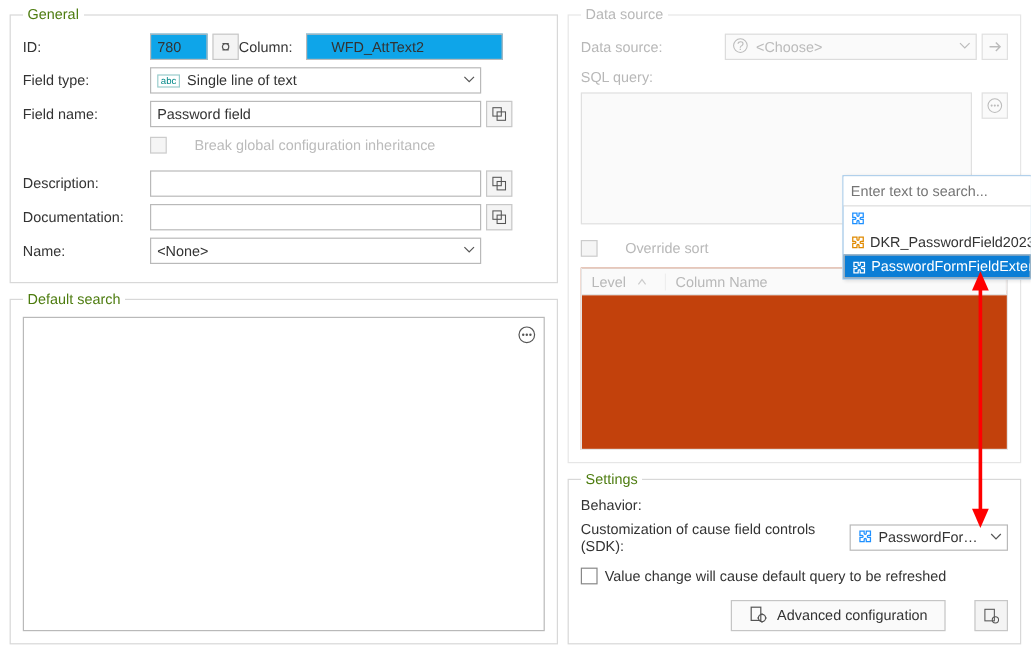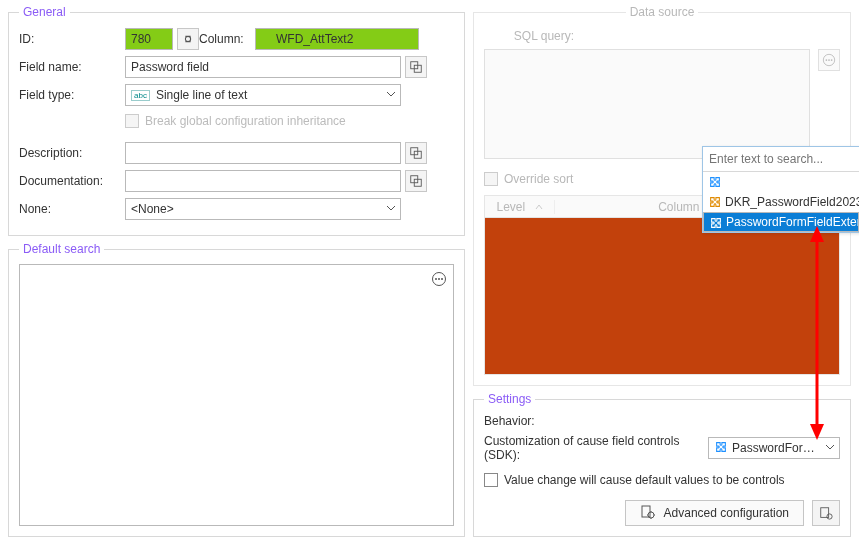--- a/index.html
+++ b/index.html
@@ -2,33 +2,33 @@
 <html><head>
 <meta charset="utf-8">
 <style>
   * { box-sizing: border-box; font-family: "Segoe UI", Tahoma, sans-serif; font-size: 12px; }
   html, body { margin: 0; padding: 0; background: #fff; color: #333; }
   .root { width: 859px; height: 542px; position: relative; display: flex; }
   .left-col { width: 473px; padding: 5px 8px 5px 8px; display: flex; flex-direction: column; gap: 6px; }
   .right-col { flex: 1; padding: 5px 8px 5px 0; display: flex; flex-direction: column; gap: 6px; position: relative; }
 
   fieldset { border: 1px solid #d8d8d8; margin: 0; padding: 8px 10px 10px; position: relative; }
-  fieldset > legend { padding: 0 4px; font-size: 12px; color: #8b5cf6; }
+  fieldset > legend { padding: 0 4px; font-size: 12px; color: #4d7c0f; }
   fieldset.disabled > legend, fieldset.disabled .lbl, fieldset.disabled .ro { color: #b8b8b8; }
-  fieldset.disabled { border-color: #e6e6e6; text-align: center; }
+  fieldset.disabled { border-color: #e6e6e6; }
 
   .row { display: flex; align-items: center; height: 24px; margin-bottom: 4px; }
   .lbl { width: 106px; color: #333; }
   .lbl.short { width: 56px; }
 
   input[type=text], select, .sel, .txtbox {
     height: 22px; border: 1px solid #b9b9b9; background: #fff; padding: 2px 5px;
     color: #333; outline: none;
   }
-  input[readonly] { background: #84cc16; }
+  input[readonly] { background: #0ea5e9; }
 
   .icon-btn { width: 22px; height: 22px; border: 1px solid #c7c7c7; background: #f4f4f4; display: inline-flex; align-items: center; justify-content: center; margin-left: 4px; cursor: pointer; }
   .icon-btn svg { width: 14px; height: 14px; }
 
   .chk { width: 14px; height: 14px; border: 1px solid #888; background: #fff; margin-right: 6px; display: inline-block; vertical-align: middle; }
   .chk.disabled { border-color: #ccc; background: #f5f5f5; }
 
   .sel { display: flex; align-items: center; position: relative; padding-right: 18px; cursor: pointer; }
   .sel .caret { position: absolute; right: 4px; top: 50%; transform: translateY(-50%); }
   .sel .caret svg { width: 10px; height: 10px; }
@@ -49,21 +49,21 @@
   .popup .item { display: flex; align-items: center; height: 20px; padding: 0 4px 0 22px; position: relative; cursor: pointer; white-space: nowrap; overflow: hidden; }
   .popup .item .picon { position: absolute; left: 4px; top: 2px; width: 16px; height: 16px; display: inline-flex; align-items: center; justify-content: center; }
   .popup .item.sel { background: #0b7ed6; color: #fff; }
   .popup .item.sel .picon svg path, .popup .item.sel .picon svg circle { stroke: #fff; }
 
   .puzzle-blue svg path { stroke: #1e90ff; fill: none; }
   .puzzle-orange svg path { stroke: #e08a00; fill: none; }
 
   .arrow-anno { position: absolute; z-index: 60; pointer-events: none; }
 
-  .ro { color: #bbb; }
+  .ro { color: #bbb; margin-left: 17px; }
 
   .settings-field-row { display:flex; align-items:center; margin-bottom:6px; }
   .settings-label { flex: 1; }
 </style>
 </head>
 <body>
 
 <div class="root">
 
   <div class="left-col">
@@ -74,44 +74,44 @@
       <div class="row">
         <span class="lbl">ID:</span>
         <input type="text" style="width: 48px;" readonly="" value="780">
         <span class="icon-btn">
           <svg viewBox="0 0 16 16">
               <path d="M5 5h3a3 3 0 013 3 3 3 0 01-3 3H5M11 11H8a3 3 0 01-3-3 3 3 0 013-3h3" fill="none" stroke="#555" stroke-width="1.2"></path>
             </svg>
         </span>
         <span class="lbl short" style="">Column:</span>
         <input type="text" style="width: 164px; padding-left: 20px;" readonly="" value="WFD_AttText2">
-      </div>
-
-      <div class="row">
-        <span class="lbl">Field name:</span>
-        <input type="text" style="width: 276px;" value="Password field">
-        <span class="icon-btn">
-          <svg viewBox="0 0 16 16">
-              <rect x="2" y="2" width="8" height="8" fill="none" stroke="#555"></rect>
-              <rect x="6" y="6" width="8" height="8" fill="none" stroke="#555"></rect>
-            </svg>
-        </span>
       </div>
 
       <div class="row">
         <span class="lbl">Field type:</span>
         <div class="sel" style="width:276px">
           <span style="border:1px solid #9cc;padding:0 2px;font-size:8px;color:#088;margin-right:6px">abc</span>
           <span>Single line of text</span>
           <span class="caret"><svg viewBox="0 0 10 10">
                 <path d="M1 3l4 4 4-4" fill="none" stroke="#555"></path>
               </svg></span>
         </div>
       </div>
 
+      <div class="row">
+        <span class="lbl">Field name:</span>
+        <input type="text" style="width: 276px;" value="Password field">
+        <span class="icon-btn">
+          <svg viewBox="0 0 16 16">
+              <rect x="2" y="2" width="8" height="8" fill="none" stroke="#555"></rect>
+              <rect x="6" y="6" width="8" height="8" fill="none" stroke="#555"></rect>
+            </svg>
+        </span>
+      </div>
+
       <div class="row" style="padding-left:106px;height:20px;">
         <span class="chk disabled"></span>
         <span class="ro">Break global configuration inheritance</span>
       </div>
 
       <div style="height:6px"></div>
 
       <div class="row">
         <span class="lbl">Description:</span>
         <input type="text" style="width: 276px;" value="">
@@ -128,21 +128,21 @@
         <input type="text" style="width: 276px;" value="">
         <span class="icon-btn">
           <svg viewBox="0 0 16 16">
               <rect x="2" y="2" width="8" height="8" fill="none" stroke="#555"></rect>
               <rect x="6" y="6" width="8" height="8" fill="none" stroke="#555"></rect>
             </svg>
         </span>
       </div>
 
       <div class="row">
-        <span class="lbl">None:</span>
+        <span class="lbl">Name:</span>
         <div class="sel" style="width:276px">
           <span>&lt;None&gt;</span>
           <span class="caret"><svg viewBox="0 0 10 10">
                 <path d="M1 3l4 4 4-4" fill="none" stroke="#555"></path>
               </svg></span>
         </div>
       </div>
     </fieldset>
 
     <fieldset style="flex:1;display:flex;flex-direction:column">
@@ -158,20 +158,40 @@
         </span>
       </div>
     </fieldset>
   </div>
 
   <div class="right-col">
 
     <fieldset class="disabled" style="flex:1;display:flex;flex-direction:column">
       <legend>Data source</legend>
 
+      <div class="row">
+        <span class="lbl" style="width:120px">Data source:</span>
+        <div class="sel" style="flex:1;border-color:#dcdcdc;background:#fafafa;color:#bbb">
+          <span style="color:#bbb;margin-right:6px">
+            <svg width="14" height="14" viewBox="0 0 16 16">
+                <circle cx="8" cy="8" r="6.5" fill="none" stroke="#bbb"></circle>
+                <text x="8" y="12" text-anchor="middle" font-size="10" fill="#bbb">?</text>
+              </svg>
+          </span>
+          <span>&lt;Choose&gt;</span>
+          <span class="caret"><svg viewBox="0 0 10 10">
+                <path d="M1 3l4 4 4-4" fill="none" stroke="#bbb"></path>
+              </svg></span>
+        </div>
+        <span class="icon-btn" style="border-color:#e0e0e0;background:#fafafa">
+          <svg viewBox="0 0 16 16">
+              <path d="M3 8h9M9 4l4 4-4 4" fill="none" stroke="#bbb" stroke-width="1.4"></path>
+            </svg>
+        </span>
+      </div>
 
       <div class="row" style="height:18px">
         <span class="lbl" style="width:120px">SQL query:</span>
       </div>
       <div style="display:flex;gap:4px;height:110px">
         <div class="textarea-like" style="flex:1;border-color:#e0e0e0;background:#fafafa"></div>
         <span class="icon-btn" style="border-color:#e0e0e0;align-self:flex-start;background:#fafafa">
           <svg width="14" height="14" viewBox="0 0 16 16">
               <circle cx="8" cy="8" r="6.5" fill="none" stroke="#bbb"></circle>
               <circle cx="5" cy="8" r="1" fill="#bbb"></circle>
@@ -216,24 +236,24 @@
           </span>
           <span style="margin-left:4px;overflow:hidden;text-overflow:ellipsis;white-space:nowrap">PasswordFormField...</span>
           <span class="caret"><svg viewBox="0 0 10 10">
                 <path d="M1 3l4 4 4-4" fill="none" stroke="#555"></path>
               </svg></span>
         </div>
       </div>
 
       <div class="row">
         <span class="chk"></span>
-        <span>Value change will cause default values to be controls</span>
-      </div>
-
-      <div style="display:flex;justify-content:flex-end;gap:4px;margin-top:8px">
+        <span>Value change will cause default query to be refreshed</span>
+      </div>
+
+      <div style="display:flex;justify-content:flex-end;gap:20px;margin-top:8px">
         <div class="btn">
           <span>
             <svg width="16" height="16" viewBox="0 0 16 16">
                 <rect x="2" y="2" width="8" height="11" fill="none" stroke="#555"></rect>
                 <circle cx="11" cy="11" r="3" fill="none" stroke="#555"></circle>
                 <path d="M11 8v-1M11 15v-1M8 11h-1M15 11h-1" stroke="#555"></path>
               </svg>
           </span>
           <span>Advanced configuration</span>
         </div>

